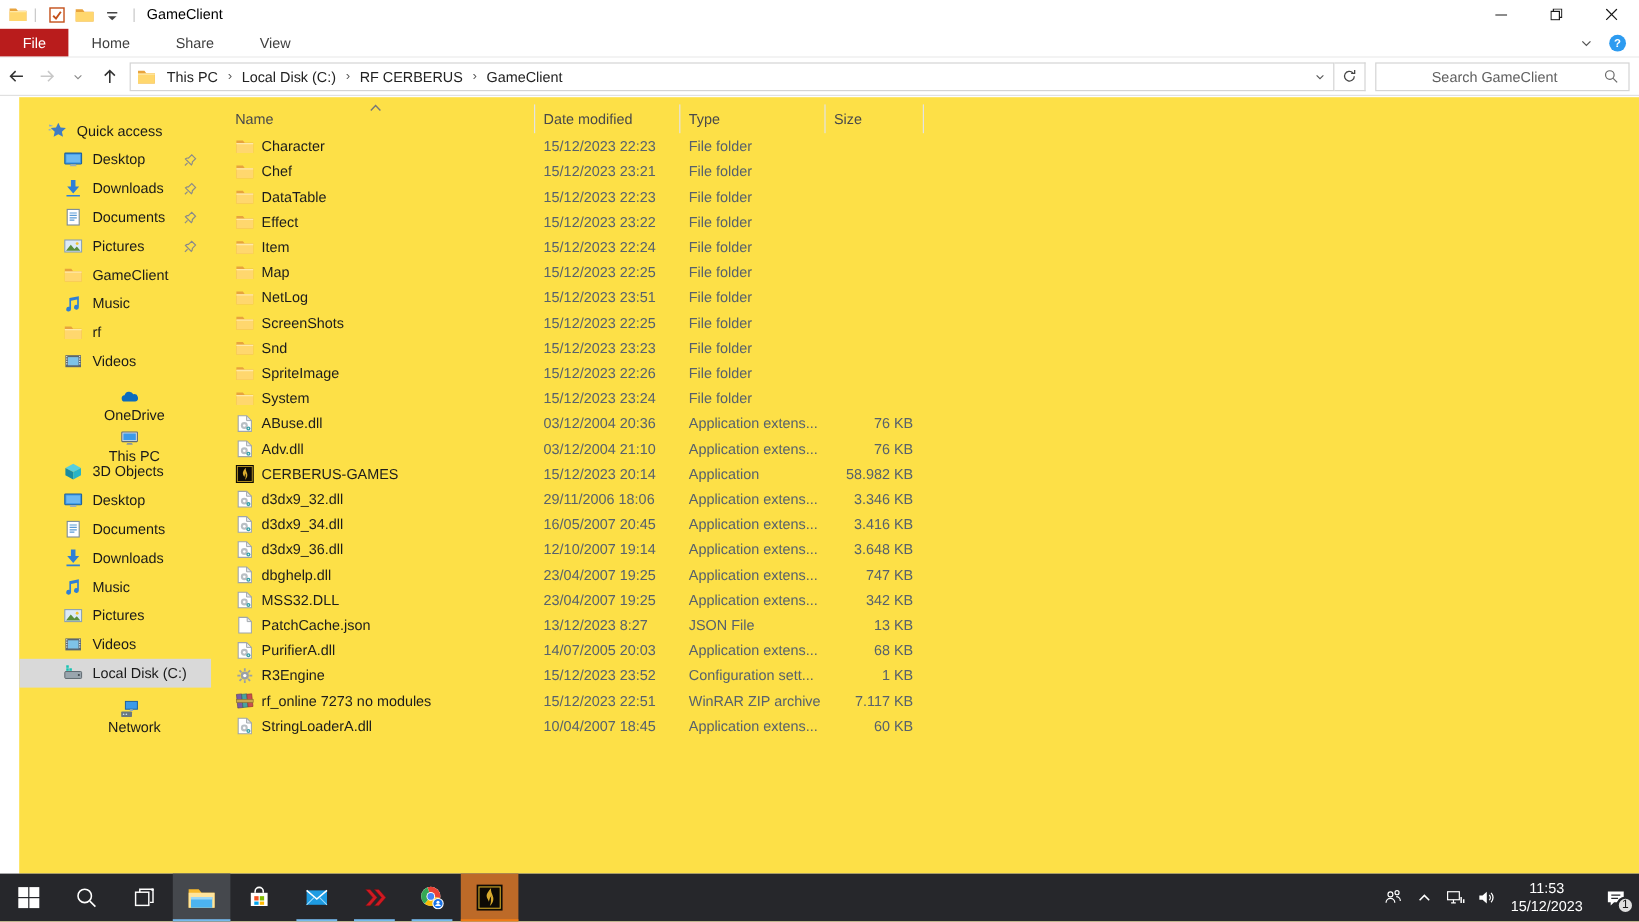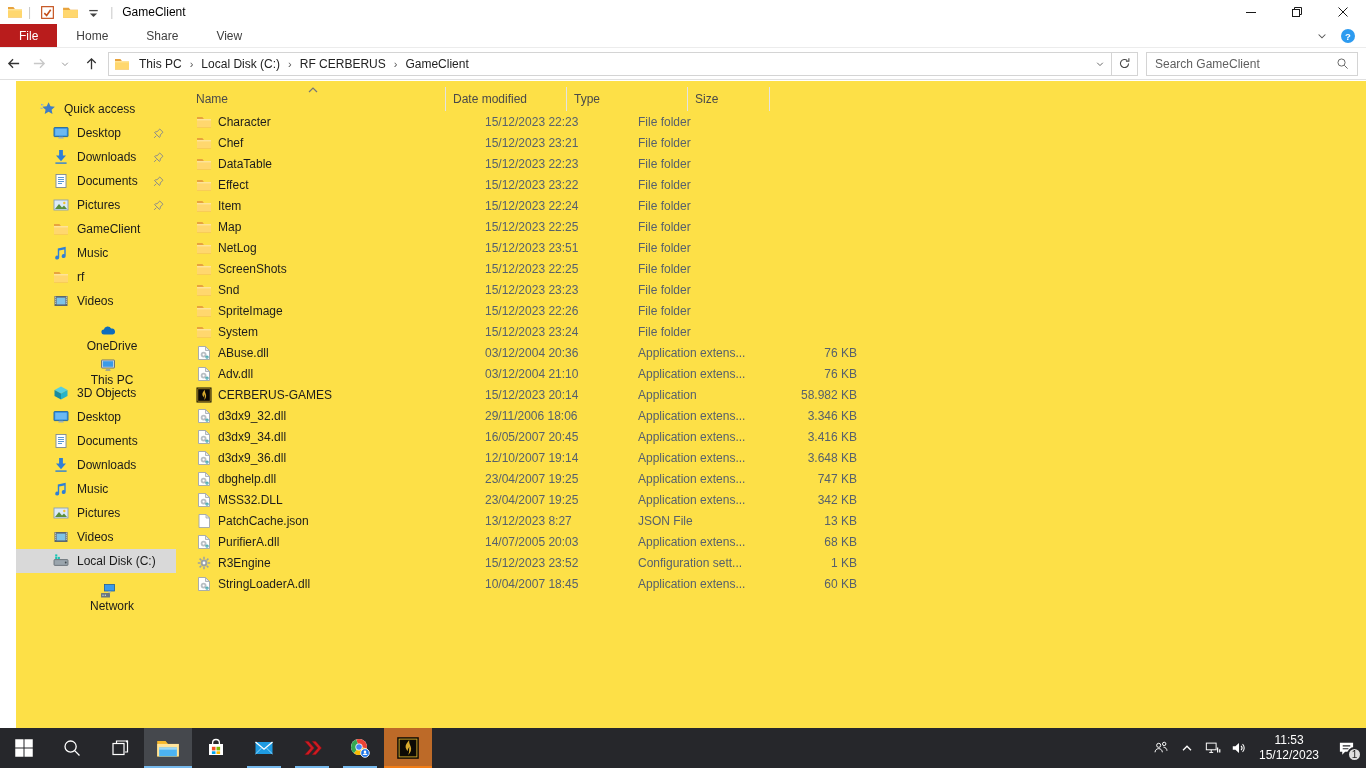--- a/index.html
+++ b/index.html
@@ -30,21 +30,21 @@
   .navbtn.small svg { width:10px; height:10px; }
   .c-on { color:#333; } .c-off { color:#c8c8c8; } .c-dim { color:#888; }
   .addressbar { flex:1; height:24px; border:1px solid #d4d4d4; background:#fff; display:flex; align-items:center; margin-left:4px; }
   .crumbs { display:flex; align-items:center; flex:1; overflow:hidden; }
   .crumb { padding:0 3px; white-space:nowrap; color:#222; }
   .crumb-sep { color:#555; font-size:11px; padding:0 5px; }
   .addr-chev { width:22px; height:22px; display:flex; align-items:center; justify-content:center; color:#555; }
   .refreshbox { width:26px; height:24px; border:1px solid #d4d4d4; border-left:none; display:flex; align-items:center; justify-content:center; }
   .refreshbox svg { width:13px; height:13px; }
   .searchbox { width:212px; height:24px; border:1px solid #d4d4d4; margin-left:8px; display:flex; align-items:center; padding:0 8px; }
-  .searchbox input { border:none; outline:none; flex:1; font:12px "Liberation Sans","DejaVu Sans",sans-serif; color:#a16207; min-width:0; }
+  .searchbox input { border:none; outline:none; flex:1; font:12px "Liberation Sans","DejaVu Sans",sans-serif; color:#a16207; min-width:0;text-align:center; }
   .searchbox input::placeholder { color:#5f5f5f; opacity:1; }
   .searchbox .ic { width:13px; height:13px; }
 
   
   .main { position:absolute; top:81px; bottom:40px; left:0; right:0; display:flex; background:#fde047; overflow:hidden;margin-left:16px; }
   .sidebar { width:160px; padding-top:16px; overflow:hidden; flex:none; }
   .side-item { height:24px; display:flex; align-items:center; color:#1a1a1a; cursor:default; }
   .side-item.lv0 { padding-left:24px; }
   .side-item.lv1 { padding-left:37px; }
   .side-item.gap { margin-top:10px;flex-direction:column; }
@@ -52,21 +52,21 @@
   .side-item .lbl { margin-left:8px; white-space:nowrap; }
   .side-item .pin { margin-left:auto; margin-right:11px; width:13px; height:13px; }
 
   .filearea { flex:1; padding-top:4px; position:relative; }
   .listheader { display:grid; grid-template-columns:250px 121px 121px 82px; padding-left:20px; height:24px; align-items:center; color:#4a4a4a; position:relative; margin-top:2px; }
   .hcell { height:100%; display:flex; align-items:center; border-right:1px solid #e3e3e3; padding-left:7px; }
   .hcell.first { padding-left:0; }
   .sort-caret { position:absolute; left:132px; top:-4px; color:#777; }
   .sort-caret svg { width:10px; height:8px; }
   .rows { }
-  .row { display:grid; grid-template-columns:250px 121px 121px 82px; padding-left:20px; height:21px; align-items:center;gap:32px; }
+  .row { display:grid; grid-template-columns:250px 121px 121px 82px; padding-left:20px; height:21px; align-items:center; }
   .cell-name { display:flex; align-items:center; gap:6px; color:#1c1c1c; white-space:nowrap; overflow:hidden; }
   .cell-sub { color:#57616c; padding-left:7px; white-space:nowrap; overflow:hidden; }
   .cell-size { color:#57616c; text-align:right; padding-right:9px; white-space:nowrap; }
 
   
   .taskbar { position:absolute; bottom:0; left:0; right:0; height:40px; background:#26272b; display:flex; align-items:stretch; }
   .tbtn { width:48px; display:flex; align-items:center; justify-content:center; position:relative; }
   .tbtn .ic { width:20px; height:20px; }
   .tbtn.big .ic { width:24px; height:24px; }
   .tbtn.active { background:#45484d; }
@@ -841,20 +841,38 @@
             <span>R3Engine</span>
           </div>
           <div class="cell-sub">15/12/2023 23:52</div>
           <div class="cell-sub">Configuration sett...</div>
           <div class="cell-size">1 KB</div>
         </div>
         <div class="row">
           <div class="cell-name">
             <span class="ic">
               <svg viewBox="0 0 16 16">
+                <g transform="rotate(-6 8 8)">
+                  <rect x="1.6" y="2" width="4.3" height="11.4" fill="#7a5ba5" stroke="#4d3a6b" stroke-width="0.5"></rect>
+                  <rect x="5.9" y="2.4" width="4.3" height="11" fill="#4aa3a0" stroke="#2c6a68" stroke-width="0.5"></rect>
+                  <rect x="10.2" y="2.8" width="4.1" height="10.6" fill="#c94f4f" stroke="#8a3030" stroke-width="0.5"></rect>
+                </g>
+                <rect x="1" y="6.8" width="14" height="2.6" fill="#caa74f" stroke="#8a6d2a" stroke-width="0.5"></rect>
+              </svg>
+            </span>
+            <span>rf_online 7273 no modules</span>
+          </div>
+          <div class="cell-sub">15/12/2023 22:51</div>
+          <div class="cell-sub">WinRAR ZIP archive</div>
+          <div class="cell-size">7.117 KB</div>
+        </div>
+        <div class="row">
+          <div class="cell-name">
+            <span class="ic">
+              <svg viewBox="0 0 16 16">
                 <path fill="#fff" stroke="#a0a6ab" stroke-width="0.9" d="M2.5 1.5h7l4 4v9h-11z"></path>
                 <path fill="#e8eaec" stroke="#a0a6ab" stroke-width="0.8" d="M9.5 1.5v4h4z"></path>
                 <circle cx="7.6" cy="9.6" r="2.9" fill="#b9bfc4"></circle>
                 <circle cx="7.6" cy="9.6" r="1.1" fill="#fff"></circle>
                 <circle cx="11" cy="12.1" r="1.7" fill="#3aa0a8"></circle>
                 <circle cx="11" cy="12.1" r="0.6" fill="#dff3f4"></circle>
               </svg>
             </span>
             <span>StringLoaderA.dll</span>
           </div>

